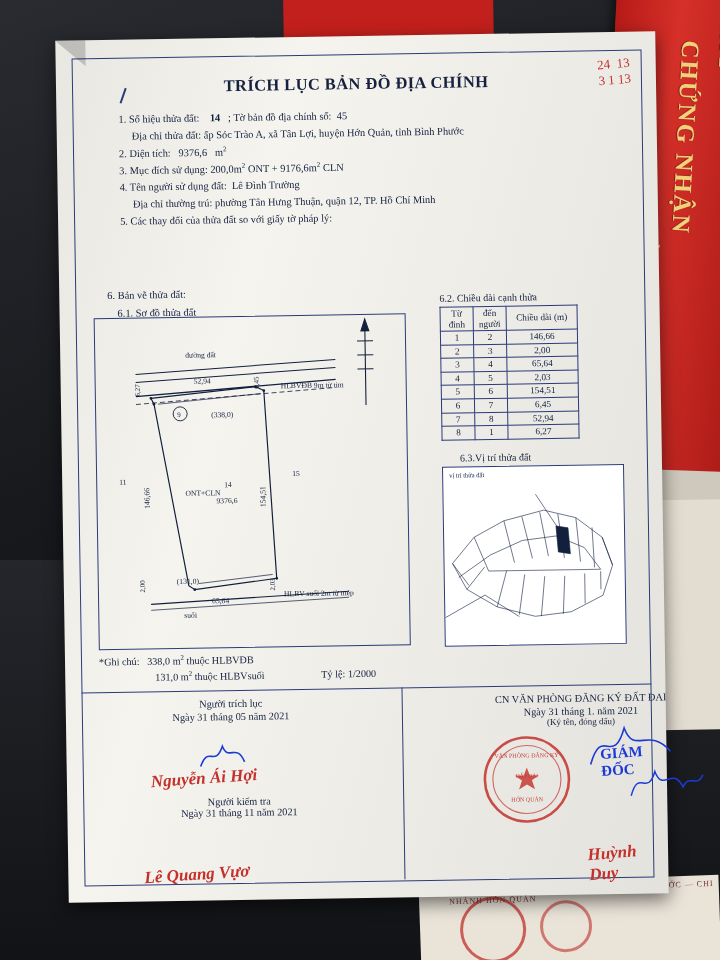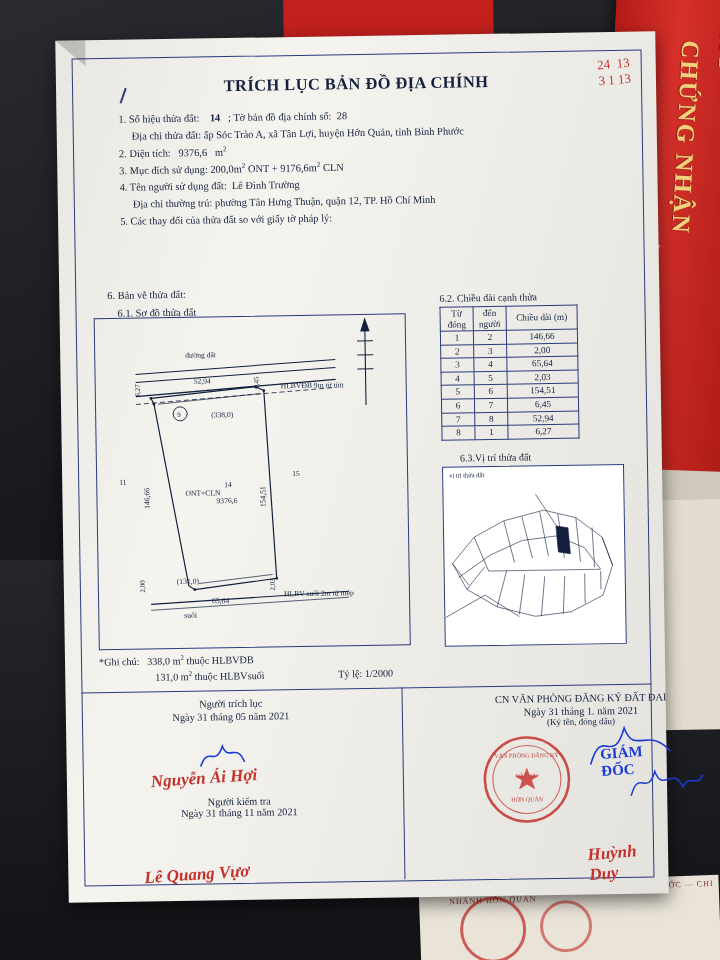--- a/index.html
+++ b/index.html
@@ -74,21 +74,21 @@
   table.len th{font-weight:normal;}
   .col-a{width:26px}.col-b{width:26px}.col-c{width:64px}
 
   .tbl2-title{position:absolute;left:398px;top:418px;font-size:10px;color:#12203d;}
   .locbox{position:absolute;left:380px;top:432px;width:180px;height:178px;border:1px solid #2b3b7a;background:#fff;}
   .locbox .cap{position:absolute;left:6px;top:4px;font-size:6.5px;color:#12203d;}
   .locbox svg{position:absolute;left:0;top:0;}
 
   
   .notes{position:absolute;left:34px;top:614px;font-size:10.2px;color:#12203d;line-height:1.55;}
-  .scale{position:absolute;left:256px;top:632px;font-size:10.2px;color:#12203d;margin-left:17px;}
+  .scale{position:absolute;left:256px;top:632px;font-size:10.2px;color:#12203d;}
   .hr1{position:absolute;left:16px;right:14px;top:652px;height:1px;background:#2b3b7a;}
   .hr2{position:absolute;left:336px;top:652px;width:1px;height:192px;background:#2b3b7a;}
 
   
   .sg{position:absolute;font-size:10.3px;color:#12203d;text-align:center;}
   .sg-left{left:70px;top:660px;width:190px;}
   .sg-right{left:400px;top:660px;width:230px;}
   .sg .l2{margin-top:2px;}
   .sg .sub{font-size:9px;}
   .hand-red{color:#c4302b;font-style:italic;font-weight:bold;}
@@ -133,21 +133,21 @@
   <div class="sheet">
     <div class="frame"></div>
     <div class="tick"></div>
 
     <div class="title">TRÍCH LỤC BẢN ĐỒ ĐỊA CHÍNH</div>
 
     <div class="hand-note">24&nbsp; 13<br>3 1 13</div>
 
     <div class="info">
       <div class="ln">
-        1. Số hiệu thửa đất: &nbsp;&nbsp;&nbsp;<b>14</b>&nbsp;&nbsp;&nbsp;; Tờ bản đồ địa chính số: &nbsp;<span>28</span>
+        1. Số hiệu thửa đất: &nbsp;&nbsp;&nbsp;<b>14</b>&nbsp;&nbsp;&nbsp;; Tờ bản đồ địa chính số: &nbsp;<span>45</span>
       </div>
       <div class="ln ind">Địa chỉ thửa đất: ấp Sóc Trào A, xã Tân Lợi, huyện Hớn Quản, tỉnh Bình Phước</div>
       <div class="ln">2. Diện tích: &nbsp; <span>9376,6</span> &nbsp;&nbsp;m<sup>2</sup></div>
       <div class="ln">3. Mục đích sử dụng: 200,0m<sup>2</sup> ONT + 9176,6m<sup>2</sup> CLN</div>
       <div class="ln">4. Tên người sử dụng đất: &nbsp;Lê Đình Trường</div>
       <div class="ln ind">Địa chỉ thường trú: phường Tân Hưng Thuận, quận 12, TP. Hồ Chí Minh</div>
       <div class="ln">5. Các thay đổi của thửa đất so với giấy tờ pháp lý:</div>
     </div>
 
     <div class="lbl-6">6. Bản vẽ thửa đất:</div>
@@ -215,21 +215,21 @@
         <text x="176" y="268" fill="#12203d" font-size="7" font-family="Liberation Serif, serif" transform="rotate(-90 176 268)" text-anchor="middle">2,03</text>
         <text x="44" y="72" fill="#12203d" font-size="7" font-family="Liberation Serif, serif" transform="rotate(-90 44 72)" text-anchor="middle">6,27</text>
         <text x="163" y="66" fill="#12203d" font-size="7" font-family="Liberation Serif, serif" transform="rotate(-90 163 66)" text-anchor="middle">6,45</text>
       </svg>
     </div>
 
     <div class="tbl-title">6.2. Chiều dài cạnh thửa</div>
     <table class="len">
       <tbody>
           <tr>
-        <th class="col-a">Từ đóng</th>
+        <th class="col-a">Từ đỉnh</th>
         <th class="col-b">đến người</th>
         <th class="col-c">Chiều dài (m)</th>
       </tr>
       <tr>
             <td>1</td>
             <td>2</td>
             <td>146,66</td>
           </tr>
       <tr>
             <td>2</td>

